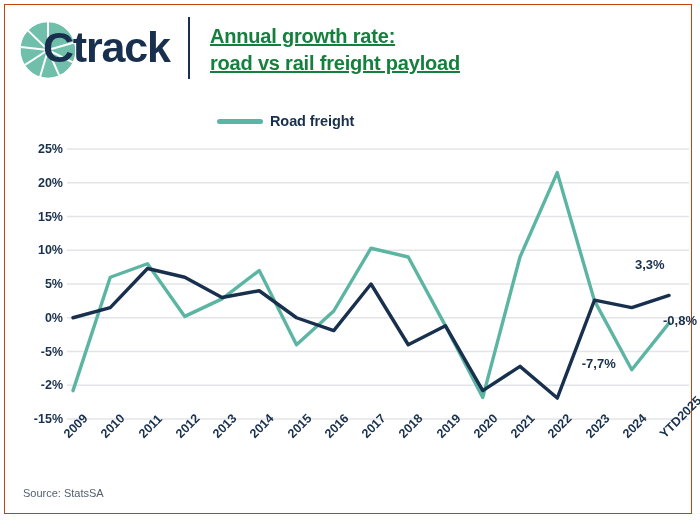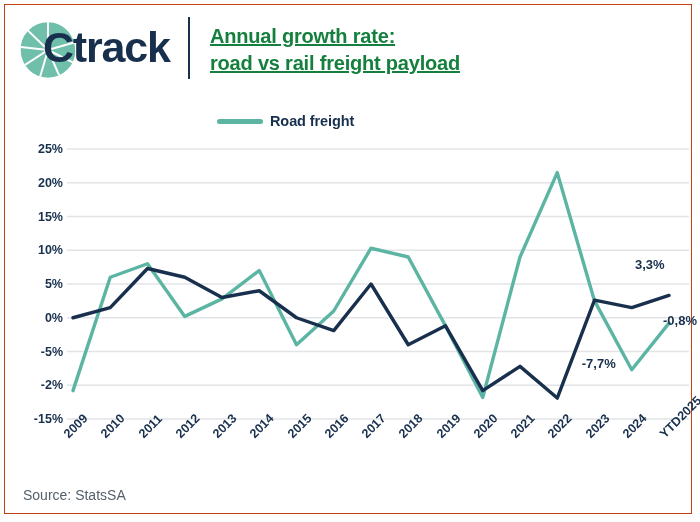--- a/index.html
+++ b/index.html
@@ -46,21 +46,21 @@
   }
   .xlab{
     position:absolute;font-size:12.5px;font-weight:bold;color:#18304d;
     transform-origin:left top;transform:rotate(-45deg);white-space:nowrap;
   }
   .annot{
     position:absolute;font-size:13px;font-weight:bold;color:#18304d;white-space:nowrap;
   }
   
   #footer{position:absolute;left:0;bottom:6px;width:100%;height:20px;}
-  #src{position:absolute;left:18px;top:0;font-size:14px;color:#55606b;}
+  #src{position:absolute;left:18px;top:0;font-size:11px;color:#55606b;}
   #graphno{position:absolute;right:18px;top:0;font-size:11px;color:#55606b;margin-top:48px;}
 </style>
 </head>
 <body>
 
 <div id="card">
 
   <div id="header">
     <div id="logo-wrap">
       <svg id="logo-mark" viewBox="0 0 100 100">

